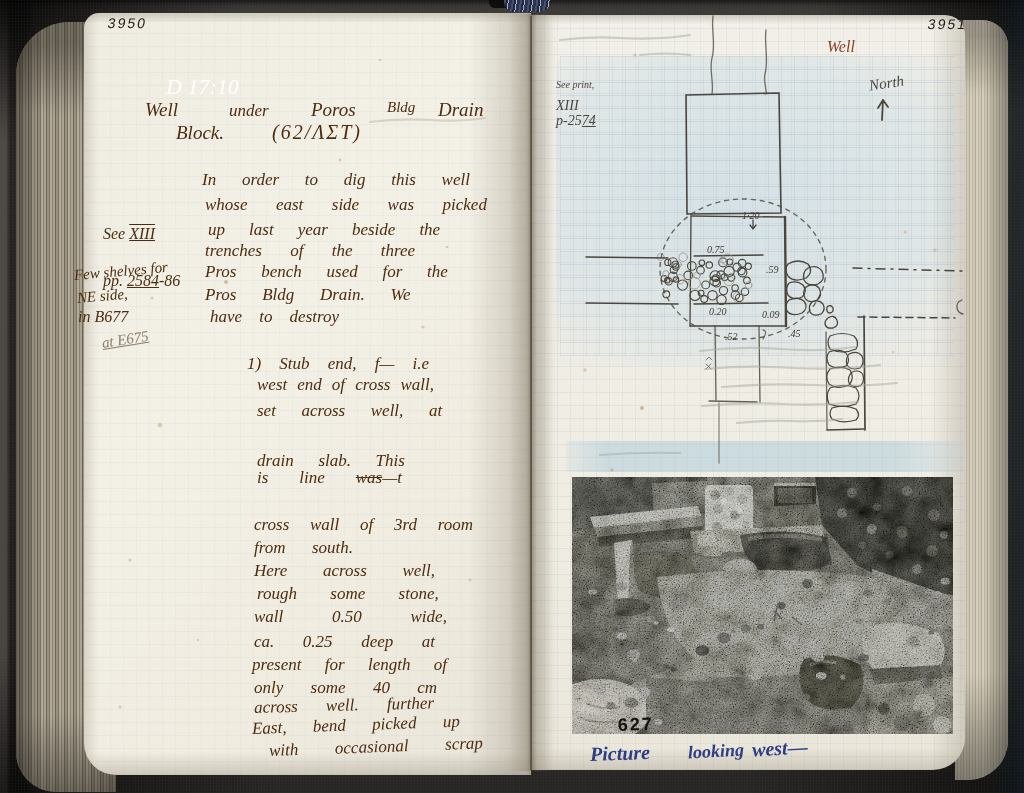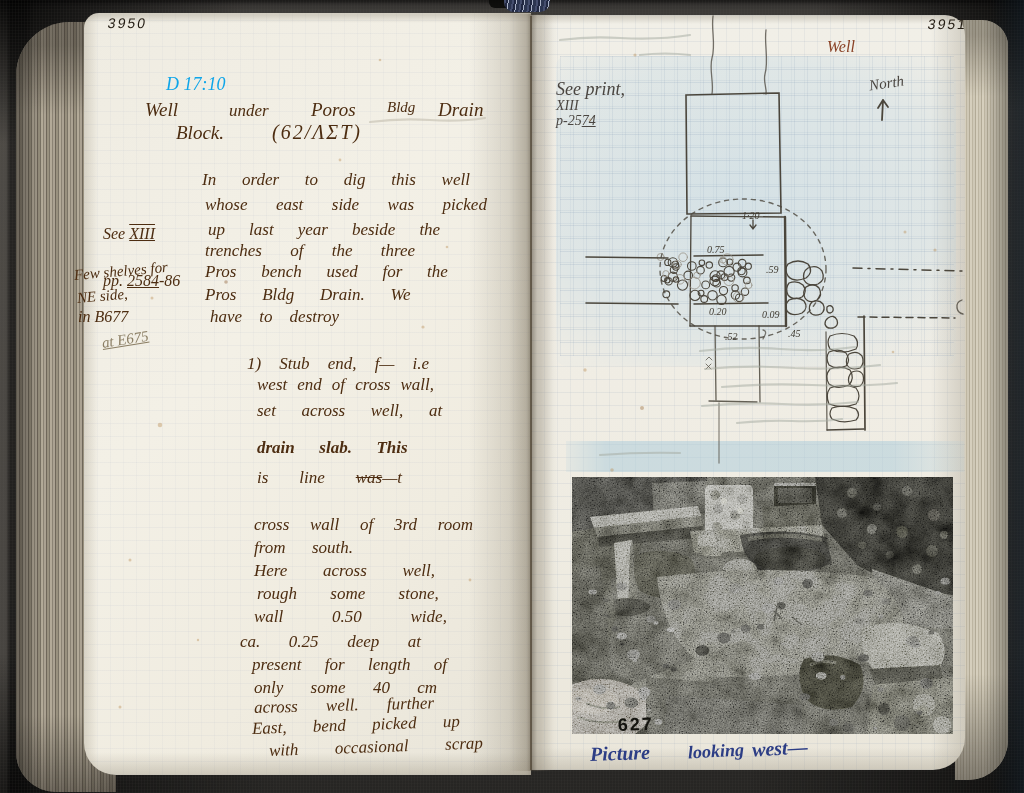--- a/index.html
+++ b/index.html
@@ -88,21 +88,21 @@
   <div class="abs" style="left:530px;top:16px;width:2px;height:754px;background:rgba(70,58,42,.6);"></div>
 
   <div class="abs" style="left:489px;top:0px;width:30px;height:8px;border-radius:0 0 6px 6px;background:rgba(10,10,9,.9);"></div>
   <div class="abs" style="left:504px;top:0px;width:46px;height:12px;border-radius:0 0 10px 10px;
     background:repeating-linear-gradient(100deg,#454e6e 0 2px,#202741 2px 4px,#aab2c6 4px 5px,#2c3550 5px 8px);"></div>
 
   <div class="abs" style="left:108px;top:15px;font-family:'Liberation Sans',sans-serif;font-size:14px;letter-spacing:2px;color:#241d14;transform:skewX(-10deg);">3950</div>
 
   <div class="abs" style="left:928px;top:16px;font-family:'Liberation Sans',sans-serif;font-size:14px;letter-spacing:2px;color:#241d14;transform:skewX(-10deg);">3951</div>
 
-  <div class="hw" style="left:166px;top:74px;font-size:18px;color:#0ea5e9;">D 17:10</div>
+  <div class="hw" style="left:166px;top:74px;font-size:22px;color:#ffffff;">D 17:10</div>
 
   <div class="hw" style="left:145px;top:99px;font-size:19px;">Well</div>
   <div class="hw" style="left:229px;top:101px;font-size:17px;">under</div>
   <div class="hw" style="left:311px;top:99px;font-size:19px;">Poros</div>
   <div class="hw" style="left:387px;top:99px;font-size:15px;">Bldg</div>
   <div class="hw" style="left:438px;top:99px;font-size:19px;">Drain</div>
 
   <div class="hw" style="left:176px;top:122px;font-size:19px;">Block.</div>
   <div class="hw" style="left:272px;top:121px;font-size:20px;letter-spacing:2px;">(62/ΛΣΤ)</div>
 
@@ -117,37 +117,37 @@
   <div class="hw" style="left:103px;top:225px;font-size:16px;">See <span style="text-decoration:underline overline;">XIII</span></div>
   <div class="hw" style="left:103px;top:243px;font-size:16px;margin-top:29px;">pp. <span style="text-decoration:underline;">2584</span>-86</div>
   <div class="hw" style="left:74px;top:267px;font-size:15px;transform:rotate(-5deg);transform-origin:0 50%;">Few shelves for</div>
   <div class="hw" style="left:77px;top:290px;font-size:15px;transform:rotate(-5deg);transform-origin:0 50%;">NE side,</div>
   <div class="hw" style="left:78px;top:308px;font-size:16px;">in B677</div>
   <div class="hw" style="left:102px;top:335px;font-size:15px;color:#8b7e64;transform:rotate(-9deg);transform-origin:0 50%;text-decoration:underline;">at E675</div>
 
   <div class="hw" style="left:247px;top:354px;word-spacing:13.9px;">1) Stub end, f— i.e</div>
   <div class="hw" style="left:257px;top:375px;word-spacing:5.8px;">west end of cross wall,</div>
   <div class="hw" style="left:257px;top:401px;word-spacing:21.3px;">set across well, at</div>
-  <div class="hw" style="left:257px;top:438px;word-spacing:20.3px;font-weight:bold;">drain slab.  This</div>
+  <div class="hw" style="left:257px;top:451px;word-spacing:20.3px;">drain slab.  This</div>
   <div class="hw" style="left:257px;top:468px;word-spacing:26.7px;">is line <span style="text-decoration:line-through;">was</span>—t</div>
   <div class="hw" style="left:254px;top:515px;word-spacing:16.5px;">cross wall of 3rd room</div>
   <div class="hw" style="left:254px;top:538px;word-spacing:22.2px;">from south.</div>
   <div class="hw" style="left:254px;top:561px;word-spacing:31.4px;">Here across well,</div>
   <div class="hw" style="left:257px;top:584px;word-spacing:29.1px;">rough some stone,</div>
   <div class="hw" style="left:254px;top:607px;word-spacing:44.5px;">wall 0.50 wide,</div>
-  <div class="hw" style="left:240px;top:632px;word-spacing:24.3px;">ca. 0.25 deep at</div>
+  <div class="hw" style="left:254px;top:632px;word-spacing:24.3px;">ca. 0.25 deep at</div>
   <div class="hw" style="left:252px;top:655px;word-spacing:19.1px;">present for length of</div>
   <div class="hw" style="left:254px;top:678px;word-spacing:23.1px;">only some 40 cm</div>
   <div class="hw" style="left:254px;top:698px;word-spacing:24px;transform:rotate(-1.5deg);transform-origin:0 50%;">across well.  further</div>
   <div class="hw" style="left:252px;top:719px;word-spacing:22.1px;transform:rotate(-2deg);transform-origin:0 50%;">East, bend picked up</div>
   <div class="hw" style="left:269px;top:741px;word-spacing:32.4px;transform:rotate(-2deg);transform-origin:0 50%;">with occasional scrap</div>
 
   <div class="hw" style="left:827px;top:38px;font-size:16px;color:#8a4226;">Well</div>
 
-  <div class="hw2" style="left:556px;top:79px;font-size:18px;font-style:italic;">See print,</div>
+  <div class="hw2" style="left:556px;top:79px;font-size:10px;font-style:italic;">See print,</div>
   <div class="hw2" style="left:556px;top:98px;font-size:14px;">XIII</div>
   <div class="hw2" style="left:556px;top:113px;font-size:14px;">p-25<span style="text-decoration:underline;">74</span></div>
 
   <div class="hw2" style="left:869px;top:75px;font-size:15px;font-style:italic;transform:rotate(-8deg);">North</div>
 
   <div class="hw" style="left:590px;top:742px;font-size:20px;font-weight:bold;color:#2c3d85;transform:rotate(-2deg);">Picture</div>
   <div class="hw" style="left:688px;top:741px;font-size:18px;font-weight:bold;color:#2c3d85;transform:rotate(-3deg);">looking</div>
   <div class="hw" style="left:752px;top:737px;font-size:20px;font-weight:bold;color:#2c3d85;transform:rotate(-3deg);">west―</div>
 
   <svg class="abs" style="left:0;top:0;" width="1024" height="793" viewBox="0 0 1024 793">

